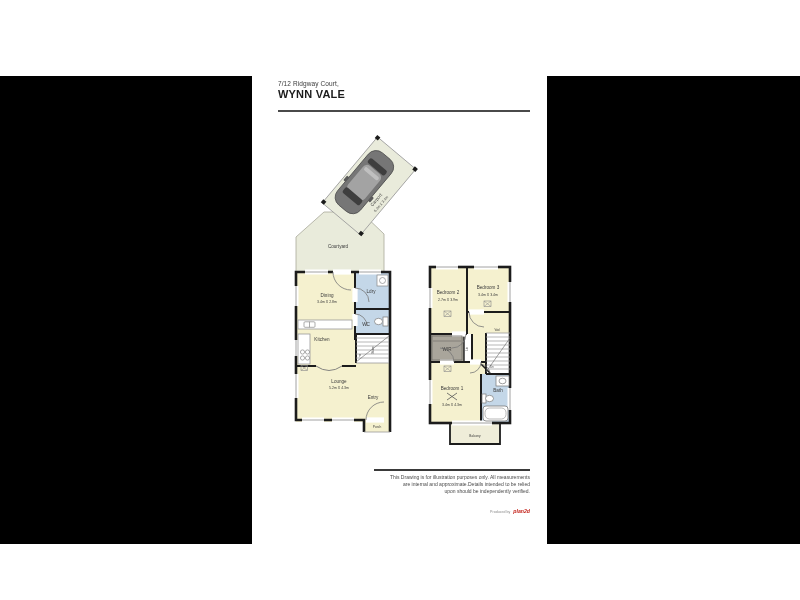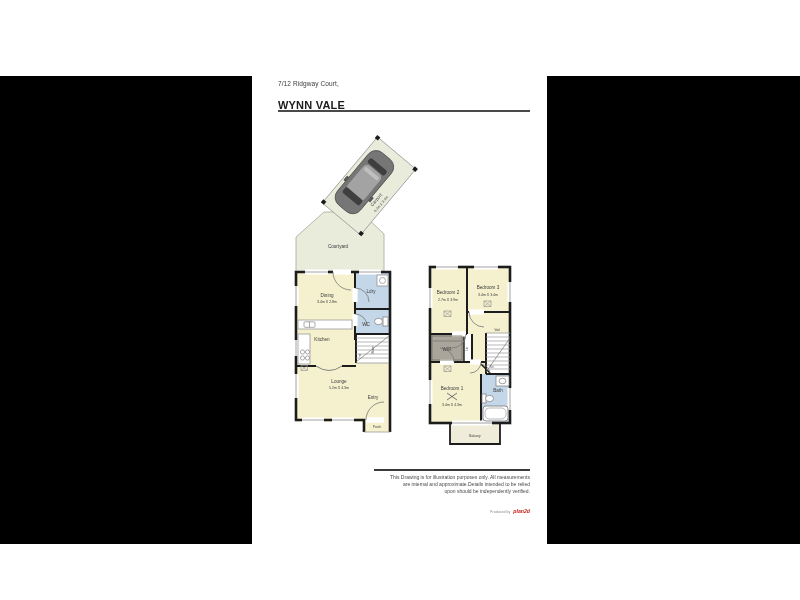--- a/index.html
+++ b/index.html
@@ -3,21 +3,21 @@
 <meta charset="utf-8">
 <style>
   html,body{margin:0;padding:0;background:#ffffff;}
   .canvas{position:relative;width:800px;height:600px;background:#ffffff;overflow:hidden;
           font-family:"Liberation Sans", sans-serif;}
   .bar{position:absolute;background:#000000;}
   .bar-left{left:0;top:76px;width:252px;height:468px;}
   .bar-right{left:547px;top:76px;width:253px;height:468px;}
   .header{position:absolute;left:278px;top:80px;width:252px;color:#3a3a3a;}
   .addr{font-size:6.5px;line-height:8px;letter-spacing:.1px;}
-  .suburb{font-size:11px;font-weight:bold;color:#1b1b1b;letter-spacing:.2px;margin-top:11px;}
+  .suburb{font-size:11px;font-weight:bold;color:#1b1b1b;letter-spacing:.2px;margin-top:0;}
   .header-rule{position:absolute;left:278px;top:110px;width:252px;height:1.5px;background:#4a4a4a;}
   .footer-rule{position:absolute;left:374px;top:469px;width:156px;height:1.5px;background:#3a3a3a;}
   .disclaimer{position:absolute;left:310px;top:474px;width:220px;text-align:right;
               font-size:5px;line-height:6.8px;color:#4a4a4a;}
   .producer{position:absolute;left:330px;top:499px;width:200px;text-align:right;}
   .producer .pb{font-size:3.6px;color:#8a8a8a;margin-right:3px;}
   .producer .brand{font-size:5.2px;font-weight:bold;font-style:italic;color:#c4241c;}
   svg{position:absolute;left:0;top:0;}
   svg text{fill:#3a3a3a;}
   .rn{font-size:4.6px;}   

